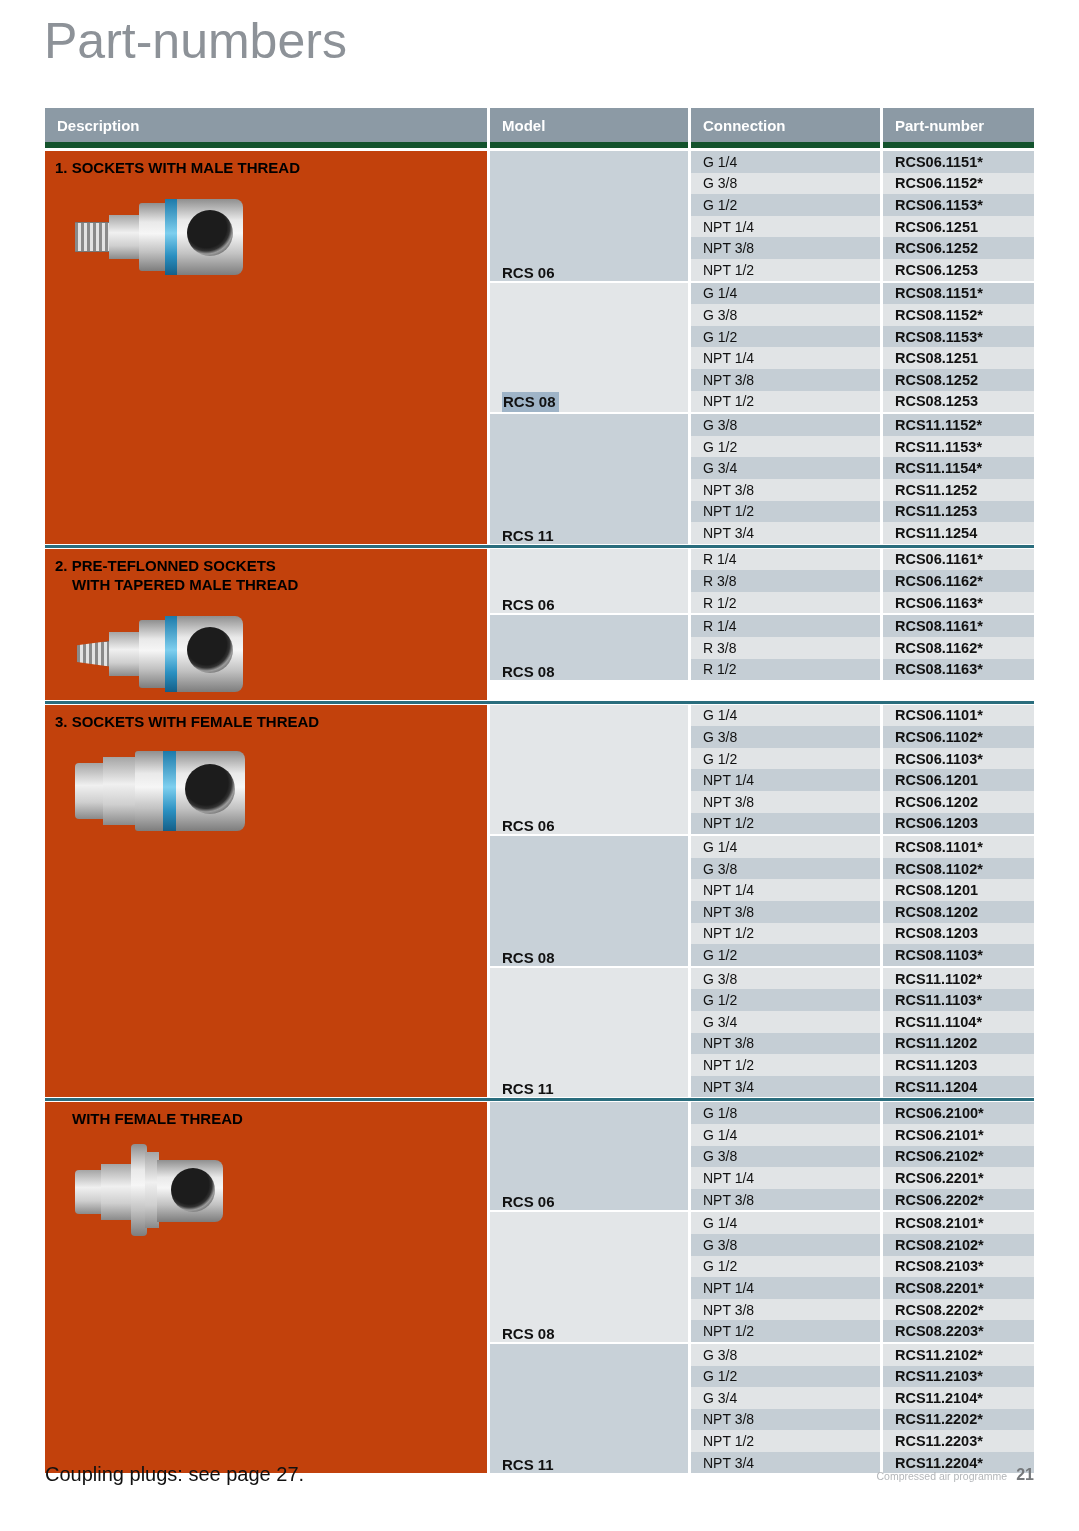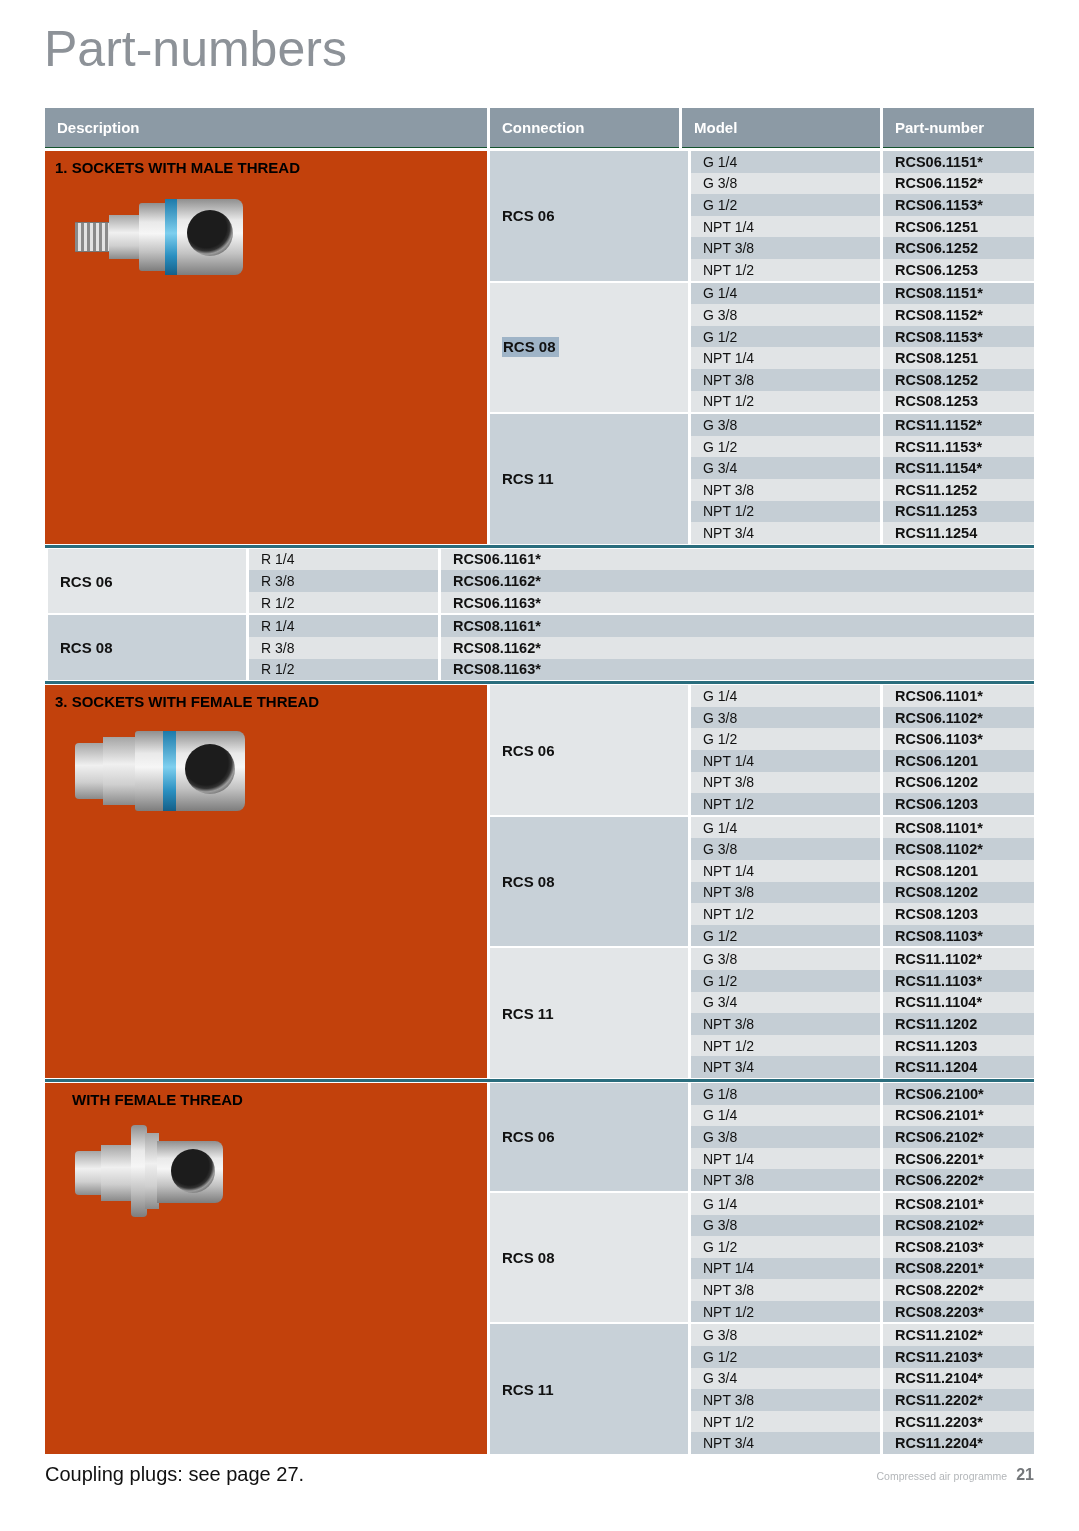--- a/index.html
+++ b/index.html
@@ -3,52 +3,52 @@
 <meta charset="utf-8">
 <style>
   * { margin:0; padding:0; box-sizing:border-box; }
   html,body { background:#ffffff; }
   body {
     width:1079px; height:1531px; position:relative; overflow:hidden;
     font-family:"Liberation Sans", sans-serif; color:#111;
   }
   
   .page-title {
-    position:absolute; left:44px; top:20px;
+    position:absolute; left:44px; top:12px;
     font-size:50px; font-weight:400; color:#8d9298; letter-spacing:0px;
   }
   
   .parts-table { position:absolute; left:45px; top:108px; width:989px; }
   :root {
     --desc-w:442px; --model-w:198px; --conn-w:189px; --gap:3px; --rh:21.6px;
   }
   .thead { display:flex; height:40px; background:#fff; }
   .th {
     background:#8c9aa5; color:#fff; font-weight:bold; font-size:15px;
     display:flex; align-items:center; padding-left:12px;
-    border-bottom:1px solid #14532d;
+    border-bottom:6px solid #14532d;
   }
   .th.desc { width:var(--desc-w); }
   .th.model { width:var(--model-w); margin-left:var(--gap); }
   .th.conn { width:var(--conn-w); margin-left:var(--gap); }
   .th.part { flex:1; margin-left:var(--gap); }
   .tbody { margin-top:3px; }
   
   .section { display:flex; background:#fff; }
   .desc-col { width:var(--desc-w); position:relative; background:#c2410c; }
   .blocks-col { flex:1; margin-left:var(--gap); }
   .divider { height:3px; background:#2a6d7d; margin:1px 0; }
   
   .desc-heading { padding:7px 0 0 10px; font-size:15px; font-weight:bold; line-height:19px; color:#000; }
   .desc-heading .line2 { padding-left:17px; }
   
   .block { display:flex; margin-bottom:2px; }
   .block:last-child { margin-bottom:0; }
   .model-cell {
-    width:var(--model-w); display:flex; align-items:center;
+    width:var(--model-w); display:flex; align-items:flex-end;
     font-size:15px; font-weight:bold; padding-left:12px;
   }
   .model-cell.shade-dark { background:#c8d1d8; }
   .model-cell.shade-light { background:#e3e6e8; }
   .model-hl { background:#9fb4c7; padding:1px 3px 2px 1px; }
   .rows-col { flex:1; display:flex; flex-direction:column; margin-left:var(--gap); }
   .row { display:flex; height:var(--rh); }
   .cell { display:flex; align-items:center; padding-left:12px; font-size:14px; }
   .cell.conn { width:var(--conn-w); }
   .cell.part { flex:1; margin-left:var(--gap); font-weight:bold; font-size:14.5px; }
@@ -71,22 +71,22 @@
   .footer-right b { font-size:16px; color:#75787b; margin-left:9px; }
 </style>
 </head>
 <body>
 
 <div class="page-title">Part-numbers</div>
 
 <div class="parts-table">
   <div class="thead">
     <div class="th desc">Description</div>
+    <div class="th model">Model</div>
     <div class="th conn">Connection</div>
-    <div class="th model">Model</div>
     <div class="th part">Part-number</div>
   </div>
   <div class="tbody">
       <div class="section">
         <div class="desc-col">
           <div class="desc-heading">
             <div>1. SOCKETS WITH MALE THREAD</div>
           </div>
           <div class="photo">
             <div class="thread" style="left: 0px; top: 31px; width: 36px; height: 30px;"></div>
@@ -188,20 +188,34 @@
               <div class="row shade-light">
                 <div class="cell conn">NPT 3/4</div>
                 <div class="cell part">RCS11.1254</div>
               </div>
             </div>
           </div>
         </div>
       </div>
       <div class="divider"></div>
       <div class="section">
+        <div class="desc-col">
+          <div class="desc-heading">
+            <div>2. PRE-TEFLONNED SOCKETS</div>
+            <div class="line2">WITH TAPERED MALE THREAD</div>
+          </div>
+          <div class="photo">
+            <div class="thread" style="left: 2px; top: 33px; width: 34px; height: 26px; clip-path: polygon(0px 18%, 100% 0px, 100% 100%, 0px 82%);"></div>
+            <div class="metal2" style="left: 34px; top: 24px; width: 32px; height: 44px;"></div>
+            <div class="metal" style="left: 64px; top: 12px; width: 32px; height: 68px; border-radius: 3px;"></div>
+            <div class="metal" style="left: 94px; top: 8px; width: 74px; height: 76px; border-radius: 0px 8px 8px 0px;"></div>
+            <div class="ring" style="left: 90px; top: 8px; width: 12px; height: 76px;"></div>
+            <div class="hole" style="left: 112px; top: 19px; width: 46px; height: 46px;"></div>
+          </div>
+        </div>
         <div class="blocks-col">
           <div class="block">
             <div class="model-cell shade-light">
               <span>RCS 06</span>
             </div>
             <div class="rows-col">
               <div class="row shade-light">
                 <div class="cell conn">R 1/4</div>
                 <div class="cell part">RCS06.1161*</div>
               </div>

